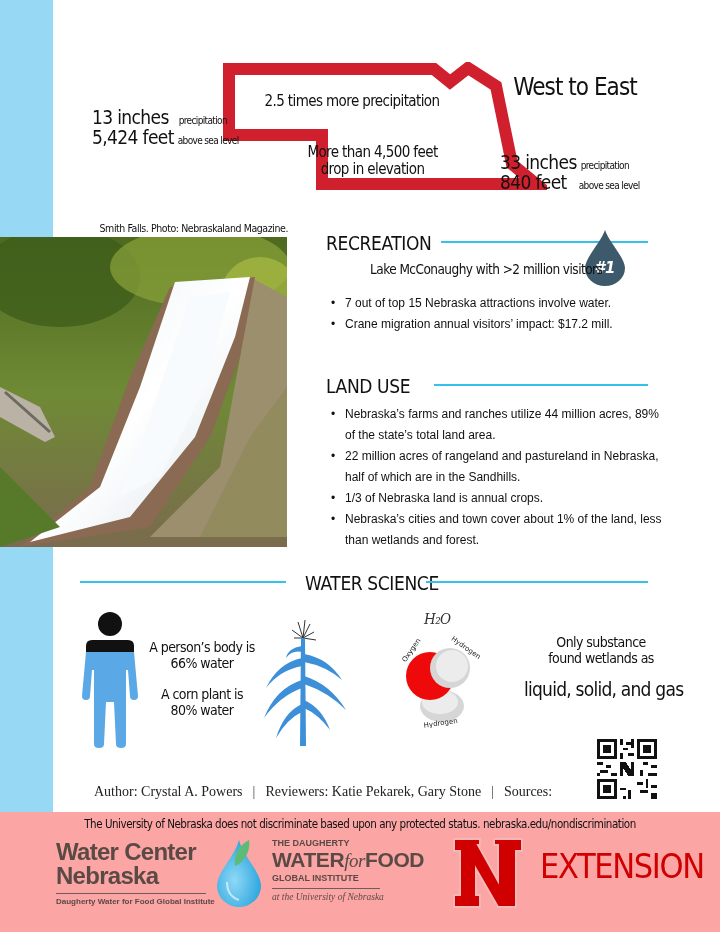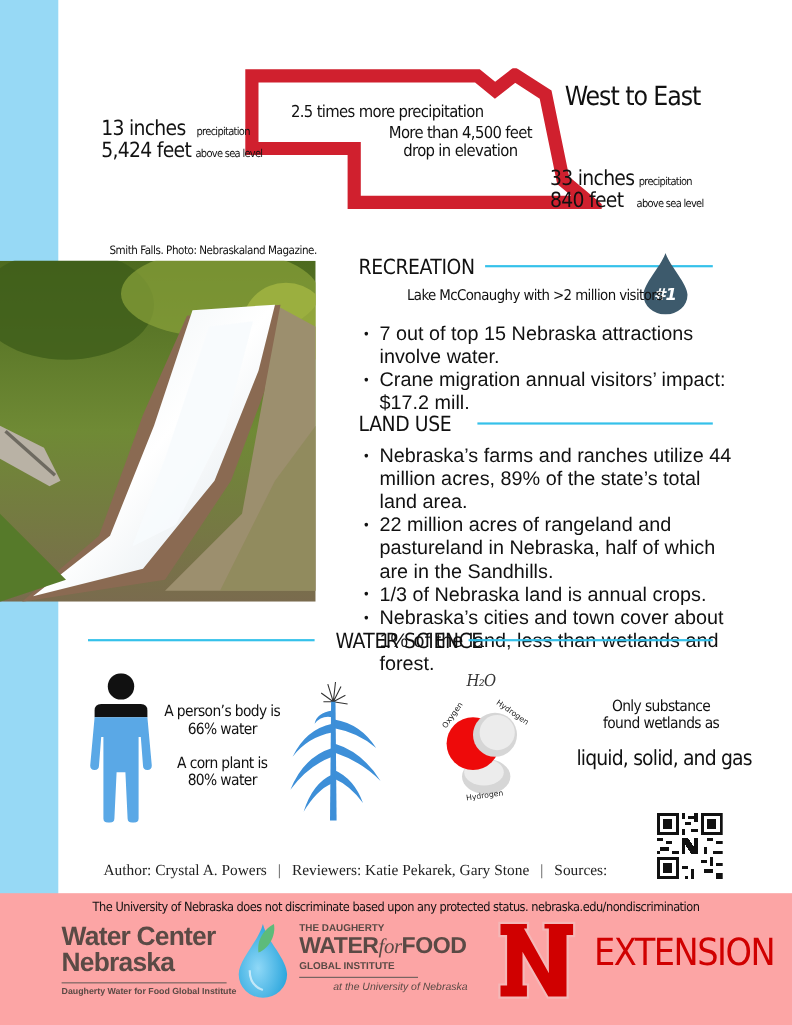--- a/index.html
+++ b/index.html
@@ -18,21 +18,21 @@
   .stat-line { position: absolute; white-space: nowrap; color: #111; }
   #changes-title { position: absolute; left: 510px; top: 74px; width: 130px; text-align: center; font-size: 24px; line-height: 26px; }
 
   
   #photo-caption { position: absolute; left: 60px; top: 222px; width: 228px; text-align: right; font-size: 10.5px; }
   #photo { position: absolute; left: 0; top: 237px; width: 287px; height: 310px; overflow: hidden; }
 
   
   .sec-title { position: absolute; font-size: 19px; letter-spacing: -0.02em; }
   .sec-line { position: absolute; height: 2px; background: #35c1ea; }
-  .bullets { position: absolute; font-size: 18px; line-height: 21px; color: #111; list-style: none; }
+  .bullets { position: absolute; font-size: 12px; line-height: 21px; color: #111; list-style: none; }
   .bullets li { position: relative; padding-left: 15px; }
   .bullets li::before { content: "\2022"; position: absolute; left: 1px; top: 0; font-size: 12px; }
 
   #drop-badge { position: absolute; left: 583px; top: 228px; width: 44px; height: 58px; }
 
   
   .ws-text { position: absolute; text-align: center; font-size: 14px; line-height: 16px; }
 
   
   #credits { position: absolute; left: 94px; top: 784px; font-family: "Liberation Serif", serif; font-size: 14px; color: #222; white-space: nowrap; }
@@ -46,35 +46,35 @@
   #nwc-logo .l1 { font-size: 24px; font-weight: bold; line-height: 24px; letter-spacing: -0.03em; }
   #nwc-logo .rule { width: 150px; height: 1px; background: #6b5e5a; margin: 5px 0 3px; }
   #nwc-logo .sub { font-size: 8px; font-weight: bold; white-space: nowrap; }
   #wff-drop { position: absolute; left: 215px; top: 24px; width: 48px; height: 72px; }
   #wff-logo { position: absolute; left: 272px; top: 26px; color: #5a4a45; }
   #wff-logo .t1 { font-size: 9px; font-weight: bold; }
   #wff-logo .t2 { font-size: 21px; font-weight: bold; line-height: 24px; letter-spacing: -0.02em; white-space: nowrap; }
   #wff-logo .t2 i { font-family: "Liberation Serif", serif; font-weight: normal; font-size: 19px; }
   #wff-logo .t3 { font-size: 9px; font-weight: bold; }
   #wff-logo .rule { width: 108px; height: 1px; background: #6b5e5a; margin: 5px 0 3px; }
-  #wff-logo .t4 { font-family: Liberation Sans, sans-serif; font-style: italic; font-size: 9.5px; margin-left: 31px; }
+  #wff-logo .t4 { font-family: Liberation Serif, serif; font-style: italic; font-size: 9.5px; }
   #n-logo { position: absolute; left: 452px; top: 25px; width: 72px; height: 72px; }
   #extension { position: absolute; left: 540px; top: 34px; font-size: 34px; color: #d00000; letter-spacing: -0.04em; }
 </style>
 </head>
 <body>
 
 <div id="left-strip"></div>
 <div id="page"></div>
 
 <svg id="ne-map" viewBox="0 0 325 132">
   <path d="M7 7 L212 7 L228 20 L246 6 L274 24 L290 102 L314 122 L100 122 L100 73 L7 73 Z" fill="none" stroke="#d0202e" stroke-width="12" stroke-linejoin="miter"></path>
 </svg>
 <div class="map-text condensed" style="left:252px; top:93px; width:200px;">2.5 times more precipitation</div>
-<div class="map-text condensed" style="left:300px; top:112px; width:145px;margin-left:46px;">
+<div class="map-text condensed" style="left:300px; top:144px; width:145px;">
   <div>More than 4,500 feet</div>
   <div>drop in elevation</div>
 </div>
 
 <div class="stat-line condensed" style="left:92px; top:106px;">
   <span class="stat-big">13 inches</span><span class="stat-small" style="margin-left:10px;">precipitation</span>
 </div>
 <div class="stat-line condensed" style="left:92px; top:126px;">
   <span class="stat-big">5,424 feet</span><span class="stat-small">above sea level</span>
 </div>

